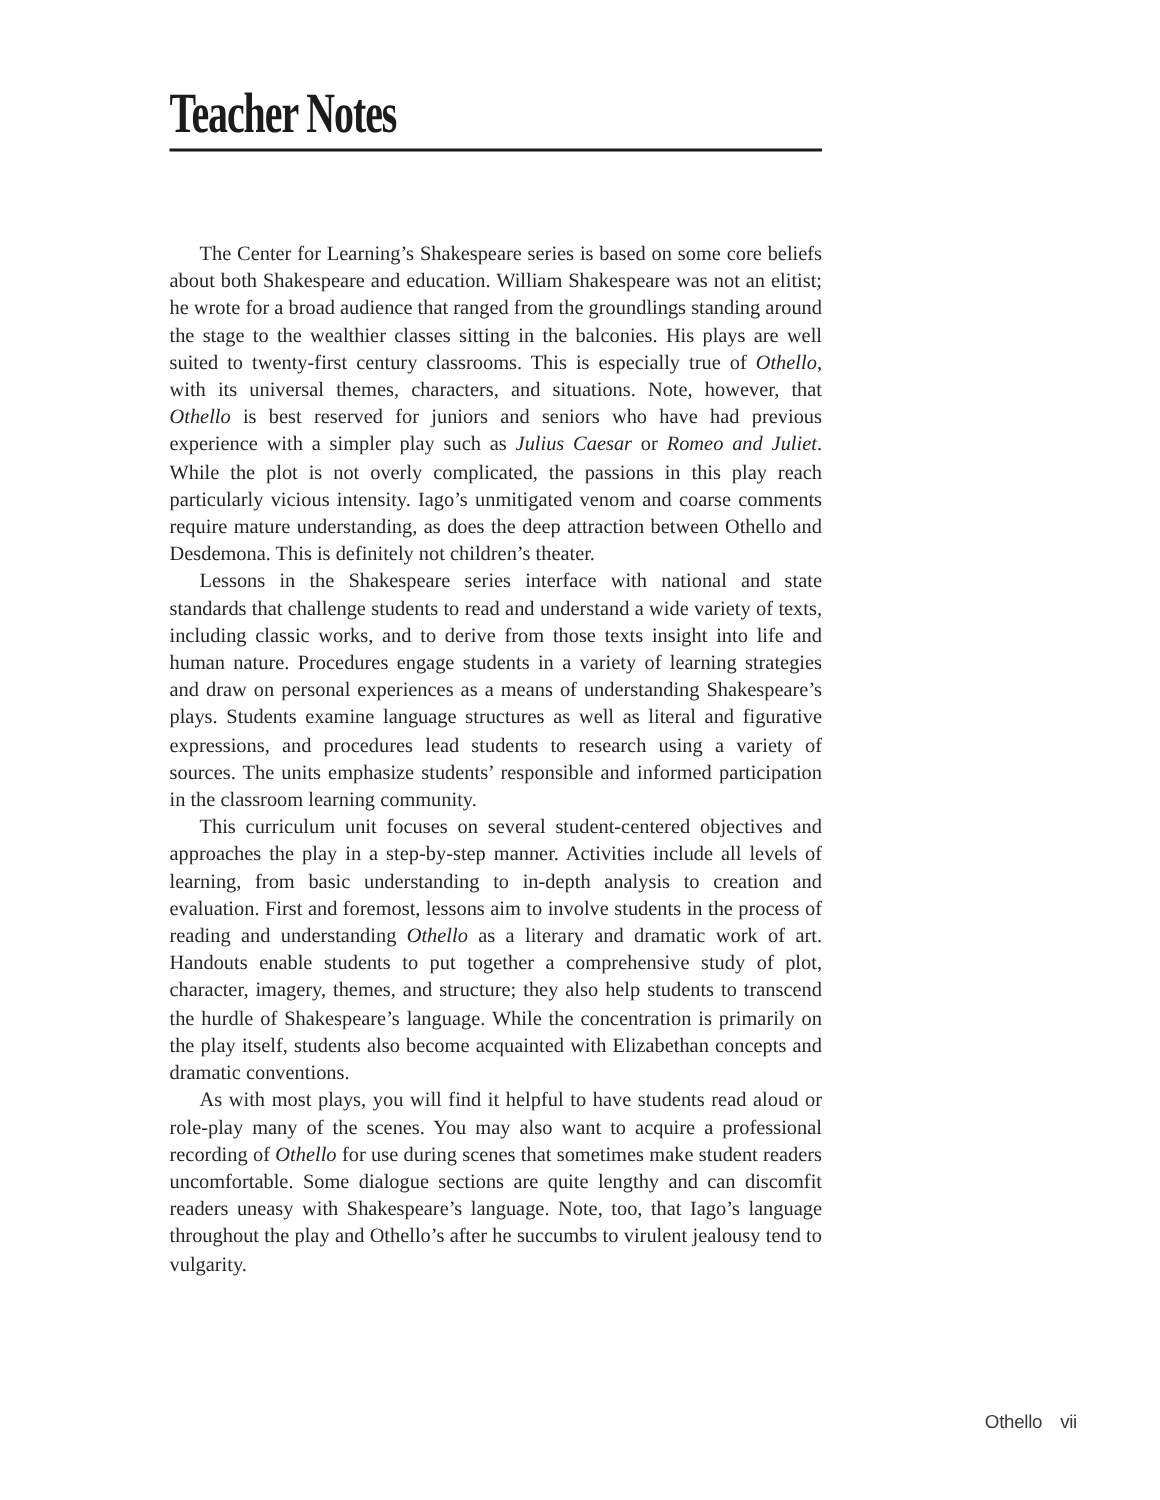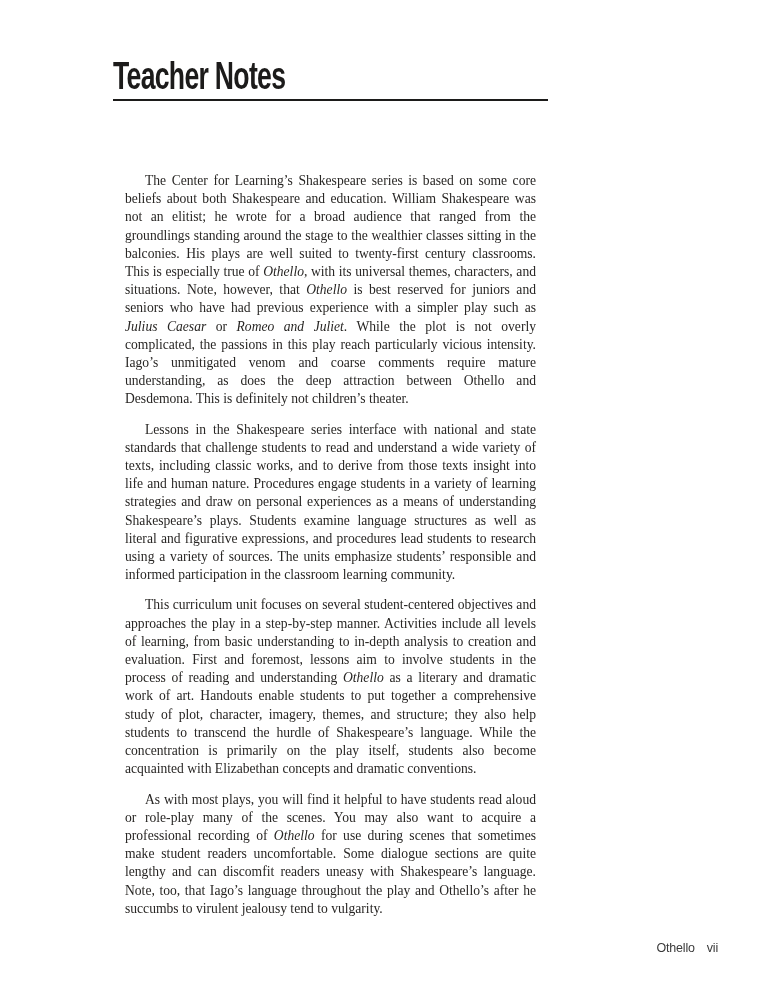--- a/index.html
+++ b/index.html
@@ -13,21 +13,21 @@
     height: 1000px;
     background: #ffffff;
     overflow: hidden;
     font-family: "Liberation Serif", serif;
   }
   .page-title {
     position: absolute;
     left: 113px;
     top: 57px;
     margin: 0;
-    font-family: Liberation Sans, sans-serif;
+    font-family: Liberation Serif, serif;
     font-weight: bold;
     font-size: 38px;
     line-height: 38px;
     letter-spacing: -1px;
     color: #1c1b1a;
     white-space: nowrap;
   }
   .page-title .condense {
     display: inline-block;
     transform: scaleX(0.70);
@@ -45,21 +45,21 @@
     position: absolute;
     left: 113px;
     top: 160px;
     width: 435px;
     font-size: 13.6px;
     line-height: 18.2px;
     text-align: justify;
     color: #282624;
   }
   .body-text p {
-    margin: 12px;
+    margin: 0;
     text-indent: 20px;
   }
   .body-text p i {
     font-style: italic;
   }
   .page-footer {
     position: absolute;
     top: 941px;
     right: 55px;
     font-family: Liberation Sans, sans-serif;

